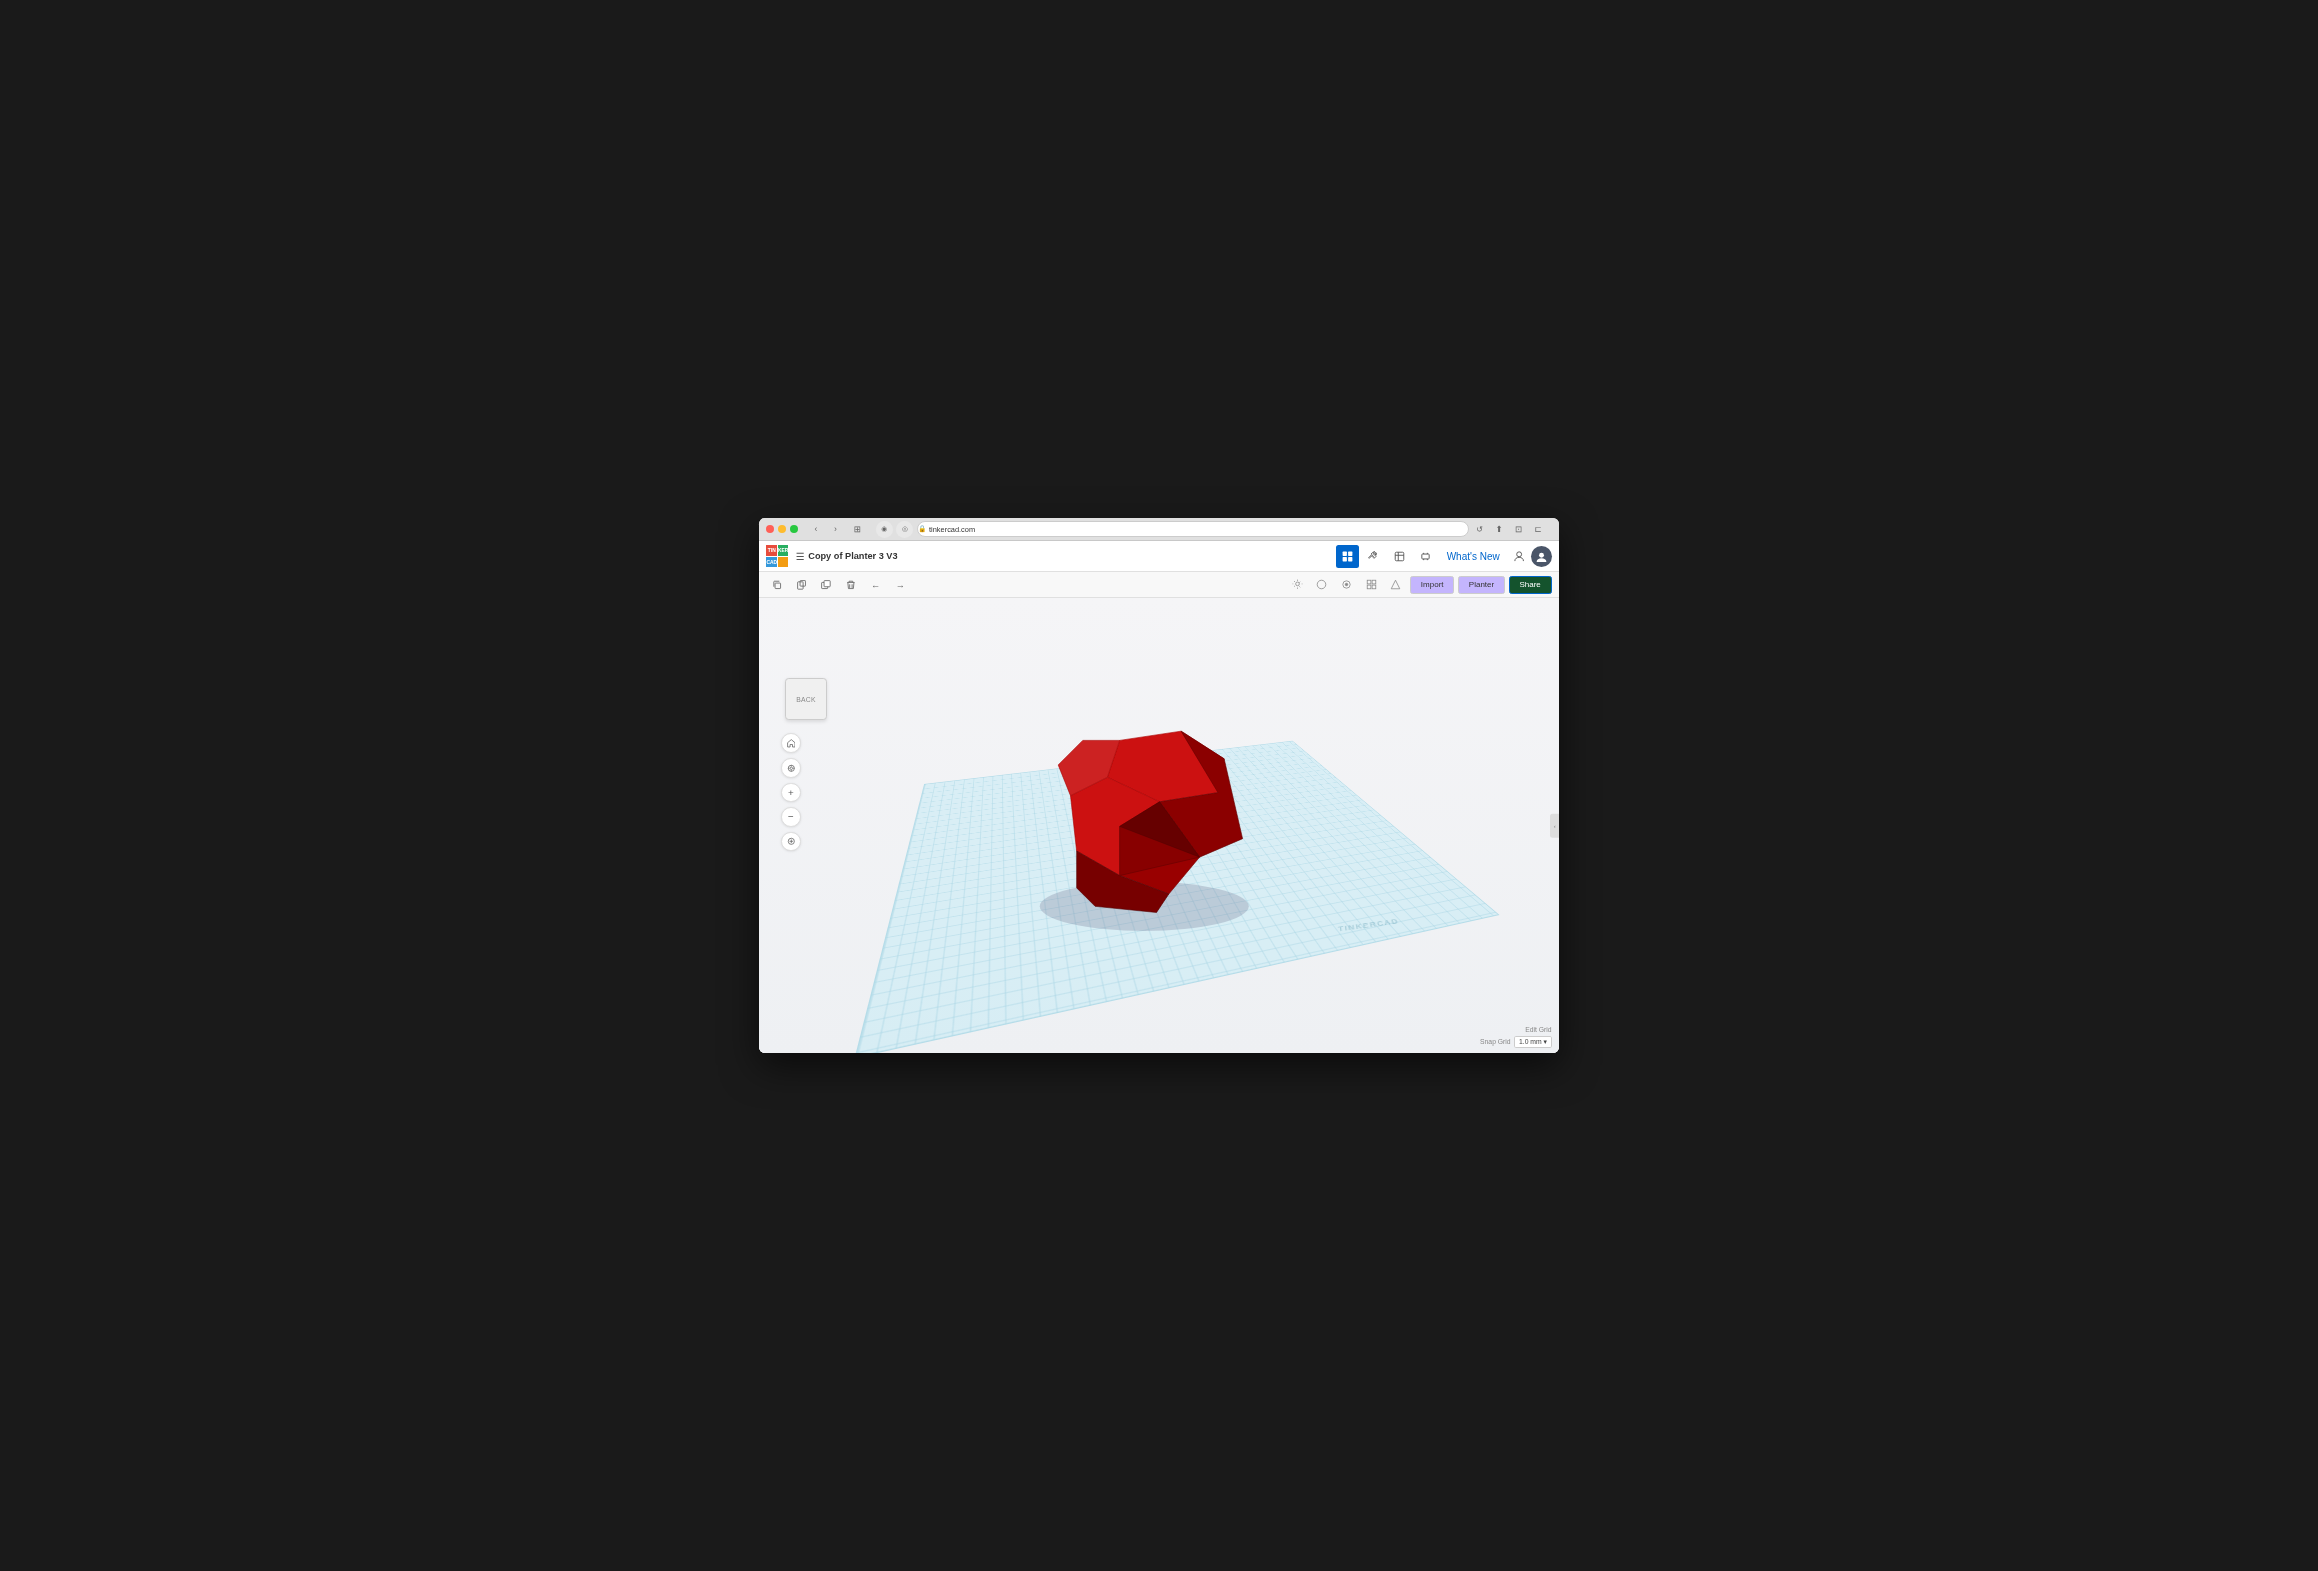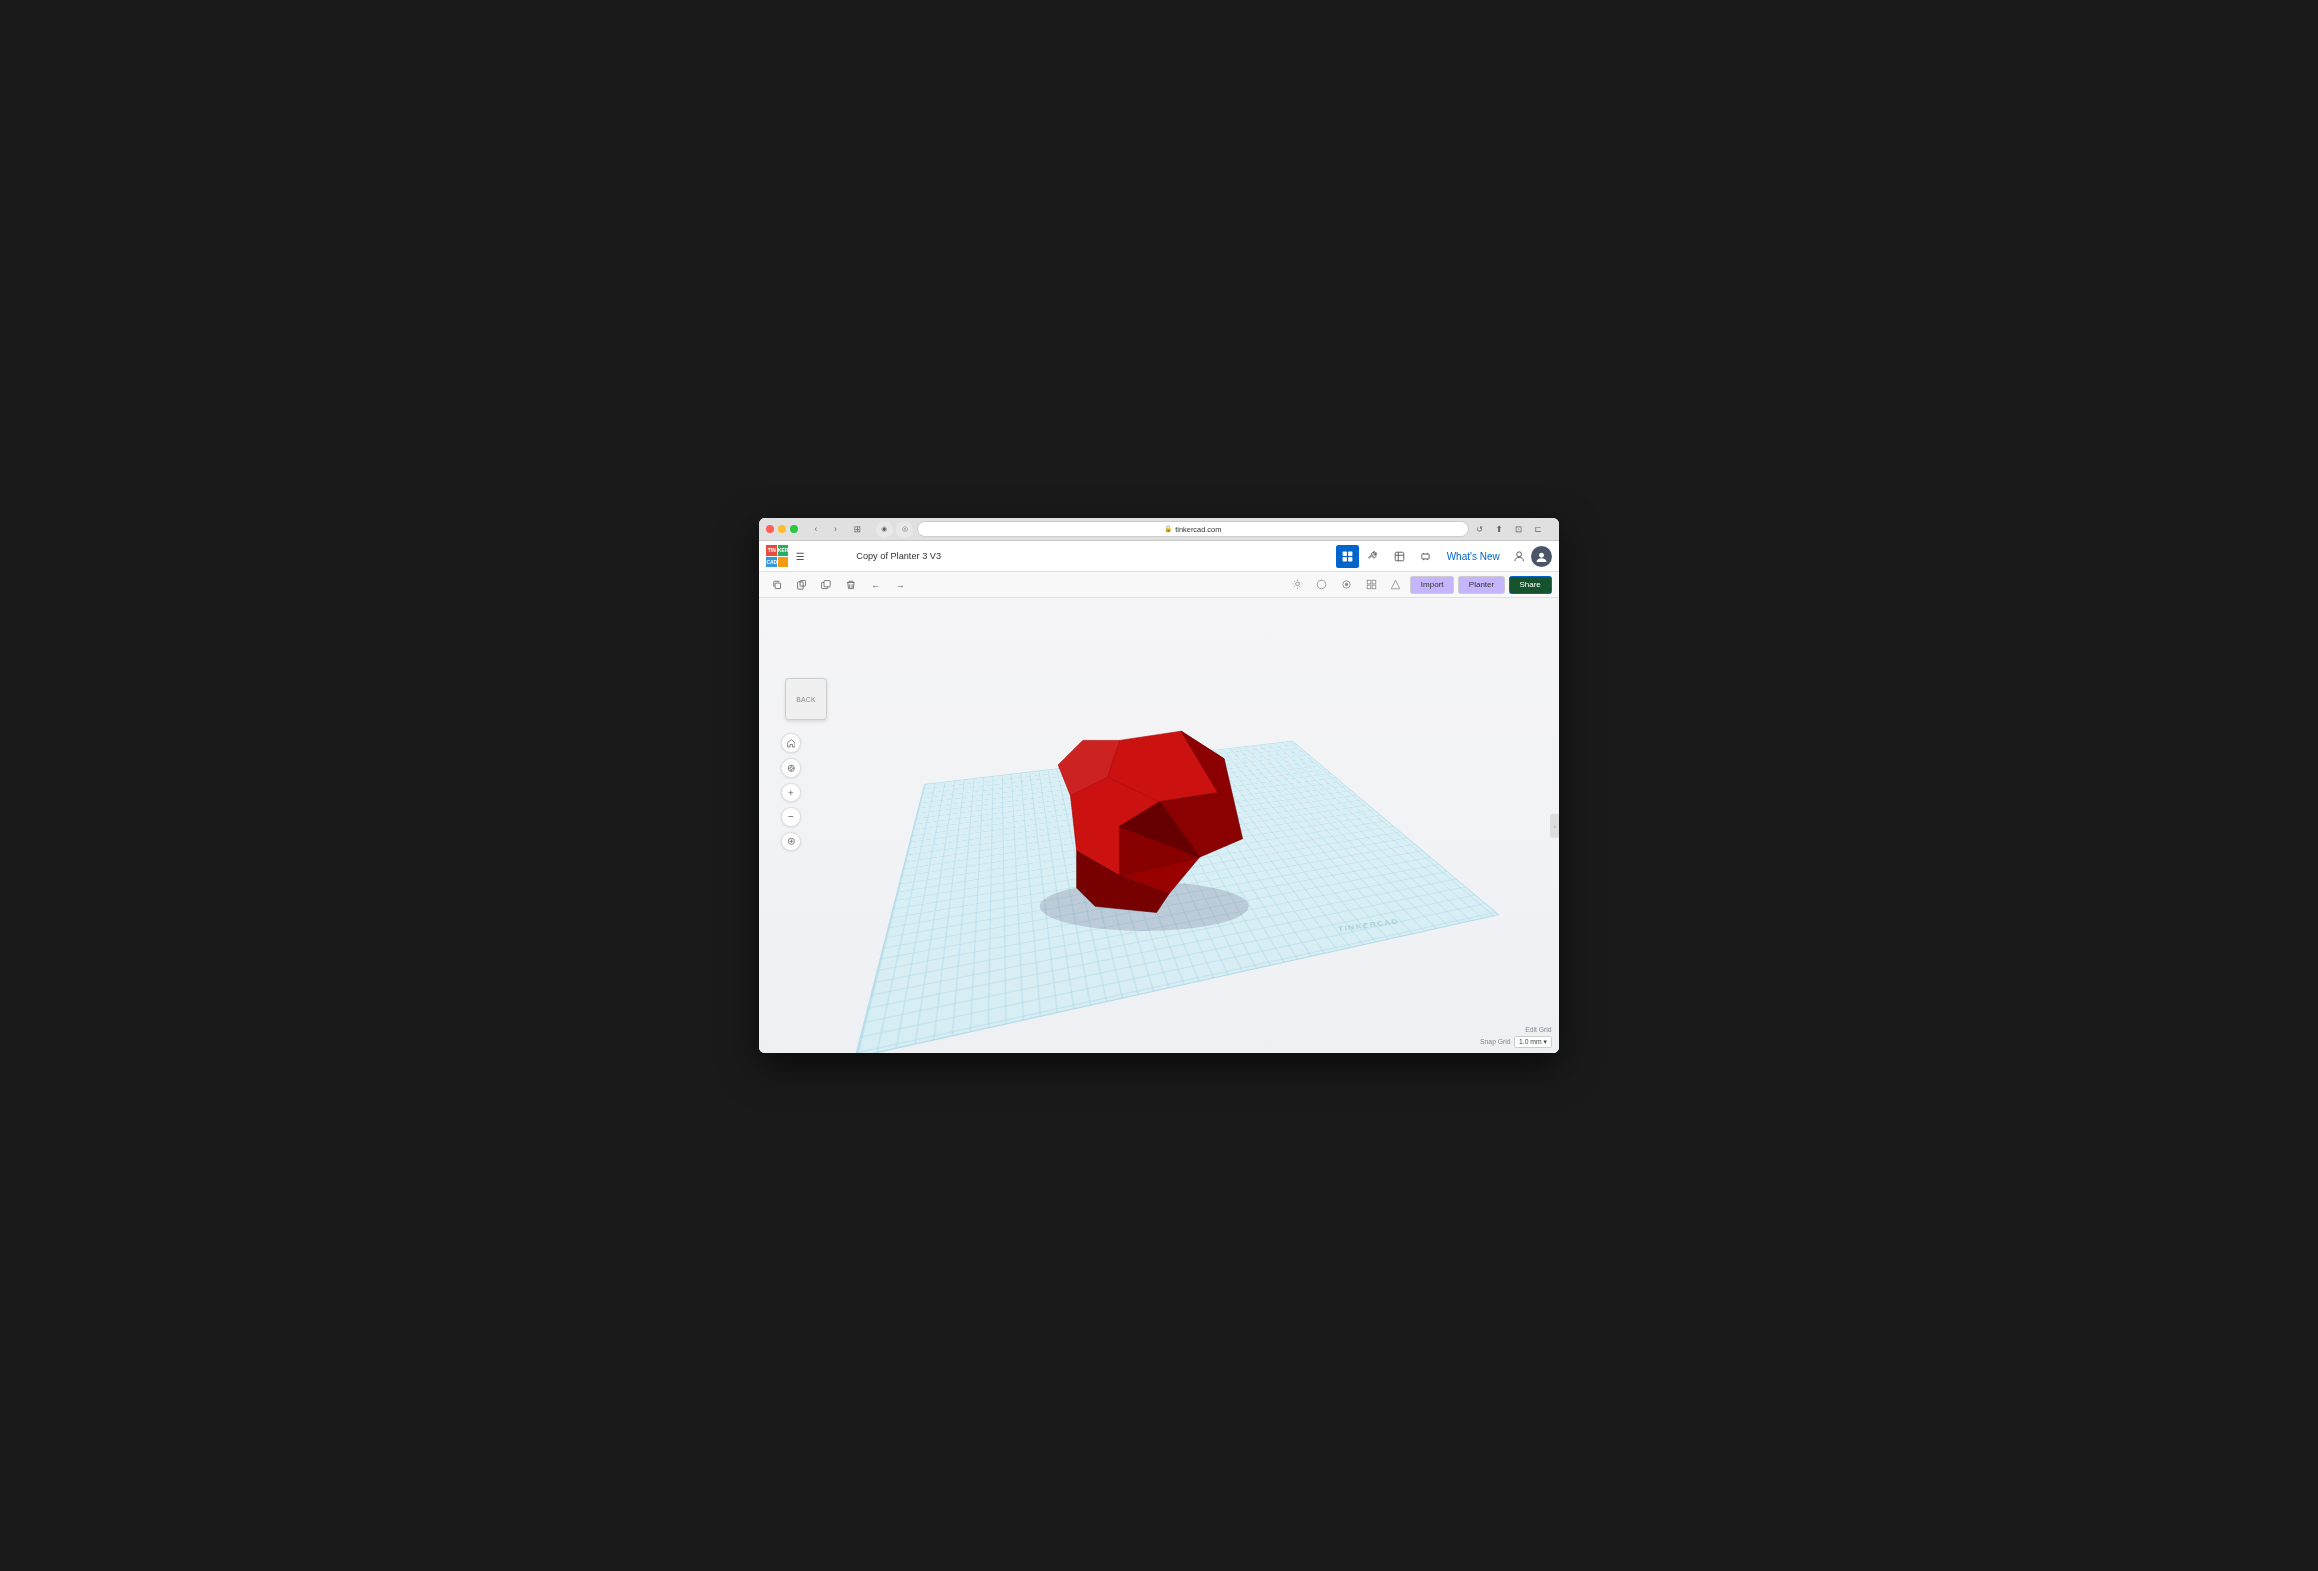--- a/index.html
+++ b/index.html
@@ -62,21 +62,20 @@
       background: none;
       border: none;
     }
     .address-bar {
       flex: 1;
       height: 16px;
       background: white;
       border-radius: 8px;
       display: flex;
       align-items: center;
-      justify-content: center;
       font-size: 7.4px;
       color: #333;
       border: 0.6px solid #ccc;
       gap: 2.5px;
     }
     .lock-icon { color: #666; font-size: 6.8px; }
     .reload-btn {
       width: 14.8px;
       height: 14.8px;
       display: flex;
@@ -134,23 +133,22 @@
       align-items: center;
       gap: 3.7px;
       flex: 1;
     }
     .design-icon {
       font-size: 9.8px;
       color: #555;
     }
     .design-title {
       font-size: 9.2px;
-      font-weight: 400;
+      font-weight: 700;
       color: #333;
-      margin-left: 48px;
     }
     .toolbar-right {
       display: flex;
       align-items: center;
       gap: 2.5px;
     }
     .toolbar-btn {
       width: 23.4px;
       height: 23.4px;
       display: flex;

